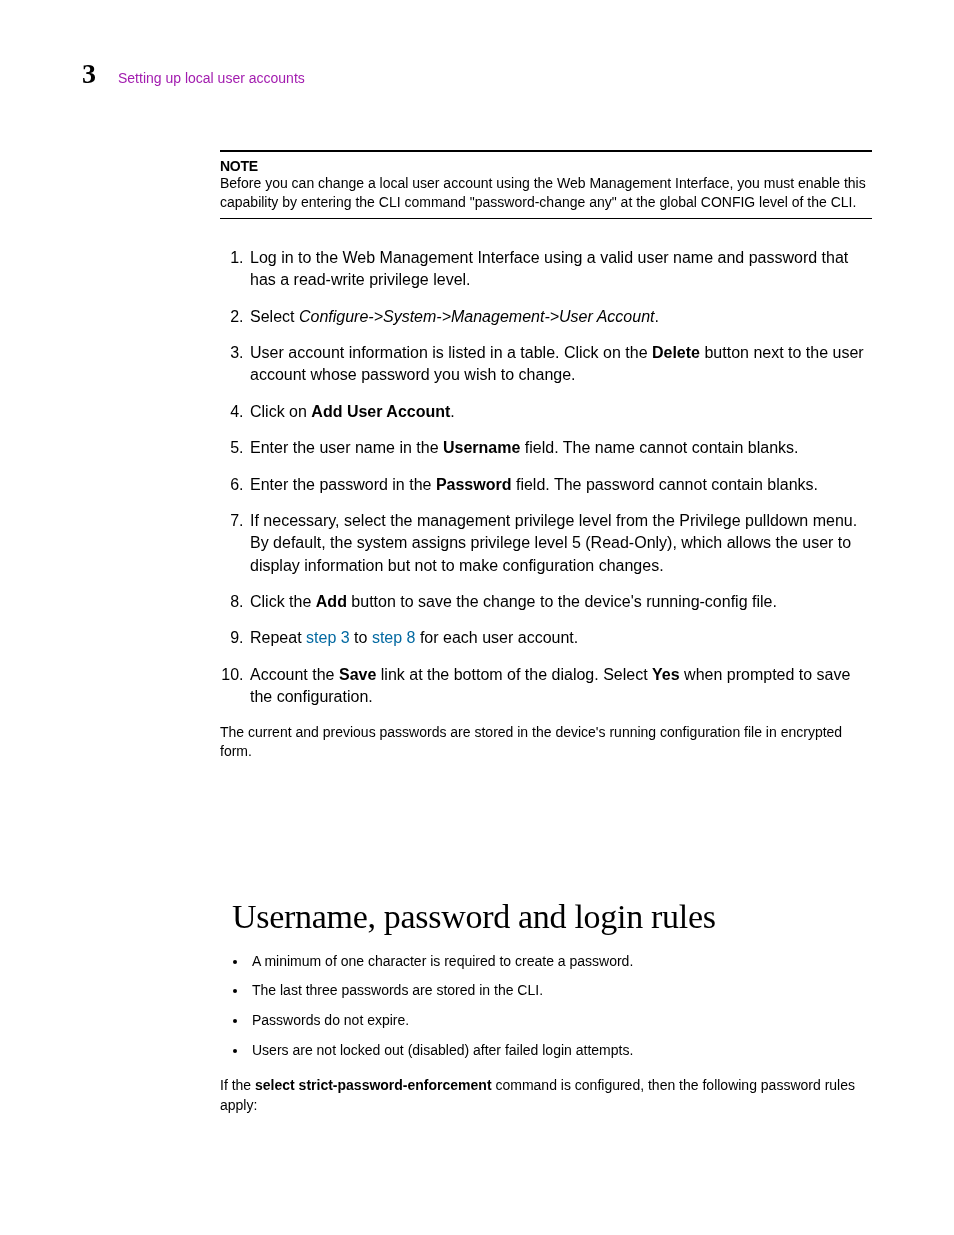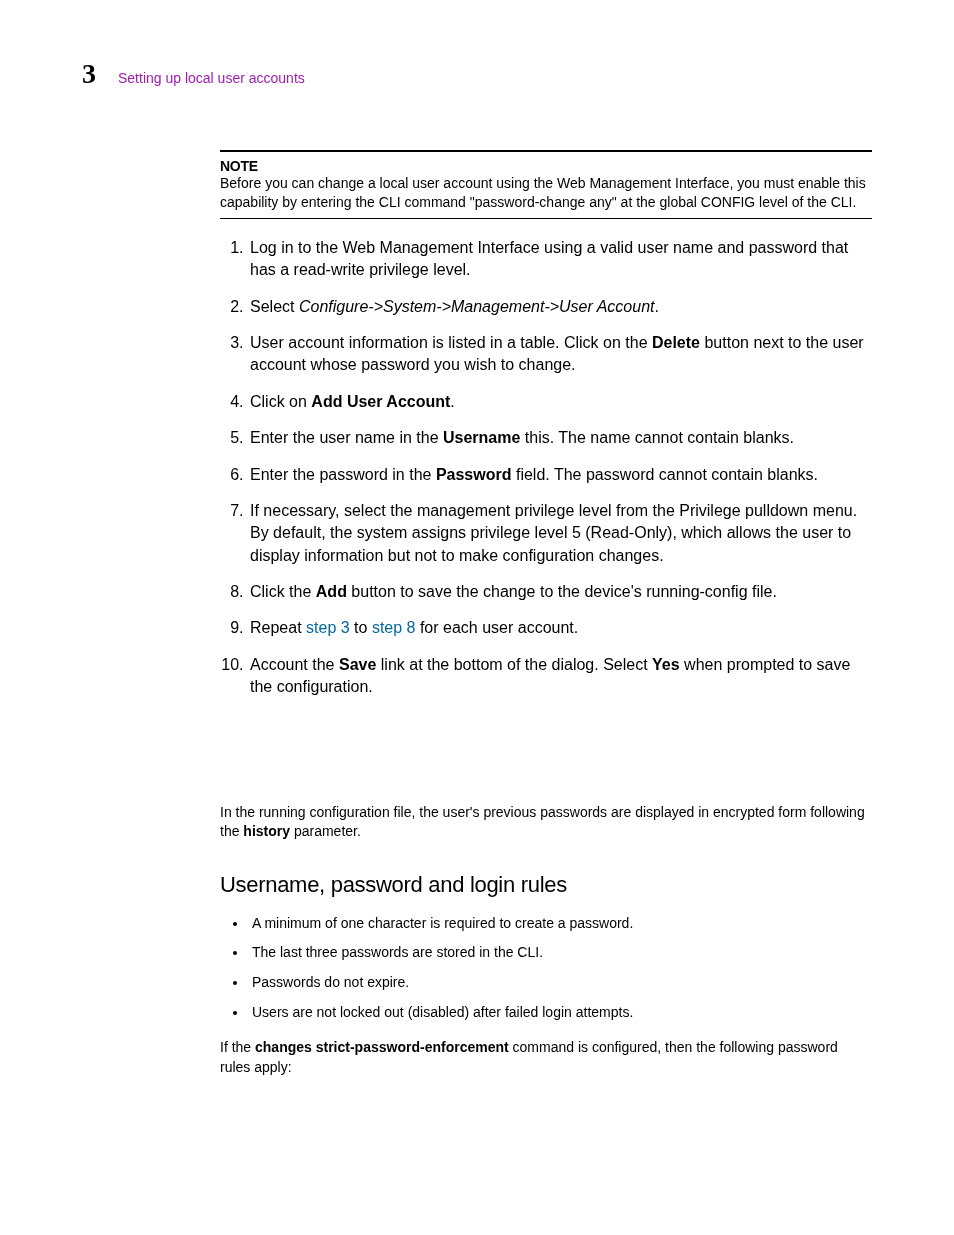--- a/index.html
+++ b/index.html
@@ -29,21 +29,21 @@
     font-size: 14px;
     color: #a21caf;
   }
   .content {
     margin-left: 138px;
   }
   .note-box {
     border-top: 2px solid #000000;
     border-bottom: 1px solid #000000;
     padding: 6px 0 6px 0;
-    margin-bottom: 18px;
+    margin-bottom: 28px;
   }
   .note-label {
     font-family: "Arial Narrow", Arial, Helvetica, sans-serif;
     font-stretch: condensed;
     font-weight: bold;
     font-size: 14px;
     letter-spacing: -0.3px;
   }
   .note-body {
     font-size: 14px;
@@ -61,25 +61,25 @@
   }
   .para {
     font-size: 14px;
     line-height: 1.4;
     margin-bottom: 16px;
   }
   .bold { font-weight: bold; }
   .italic { font-style: italic; }
   .link { color: #0369a1; }
   h2.section-heading {
-    font-family: Liberation Sans, sans-serif;
+    font-family: Liberation Serif, serif;
     font-stretch: condensed;
     font-weight: normal;
-    font-size: 22px;
-    margin: 30px 0 16px 0;
+    font-size: 34px;
+    margin: 30px 0 16px 12px;
     letter-spacing: -0.3px;
   }
   ul.bullets {
     margin: 0 0 16px 0;
     padding: 0 0 0 28px;
     font-size: 14px;
   }
   ul.bullets > li {
     margin-bottom: 10px;
     line-height: 1.4;
@@ -109,53 +109,51 @@
       <li>
         <span>Select </span><span class="italic">Configure-&gt;System-&gt;Management-&gt;User Account</span><span>.</span>
       </li>
       <li>
         <span>User account information is listed in a table. Click on the </span><span class="bold">Delete</span><span> button next to the user account whose password you wish to change.</span>
       </li>
       <li>
         <span>Click on </span><span class="bold">Add User Account</span><span>.</span>
       </li>
       <li>
-        <span>Enter the user name in the </span><span class="bold">Username</span><span> this.  The name cannot contain blanks.</span>
+        <span>Enter the user name in the </span><span class="bold">Username</span><span> field.  The name cannot contain blanks.</span>
       </li>
       <li>
         <span>Enter the password in the </span><span class="bold">Password</span><span> field.  The password cannot contain blanks.</span>
       </li>
       <li>If necessary, select the management privilege level from the Privilege pulldown menu.  By default, the system assigns privilege level 5 (Read-Only), which allows the user to display information but not to make configuration changes.</li>
       <li>
         <span>Click the </span><span class="bold">Add</span><span> button to save the change to the device's running-config file.</span>
       </li>
       <li>
         <span>Repeat </span><span class="link">step 3</span><span> to </span><span class="link">step 8</span><span> for each user account.</span>
       </li>
       <li>
         <span>Account the </span><span class="bold">Save</span><span> link at the bottom of the dialog.  Select </span><span class="bold">Yes</span><span> when prompted to save the configuration.</span>
       </li>
     </ol>
 
+    <div class="para">The current and previous passwords are stored in the device's running configuration file in encrypted form.</div>
 
     <div class="gap"></div>
 
-    <div class="para">
-      <span>In the running configuration file, the user's previous passwords are displayed in encrypted form following the </span><span class="bold">history</span><span> parameter.</span>
-    </div>
 
     <h2 class="section-heading">Username, password and login rules</h2>
 
 
     <ul class="bullets">
       <li>A minimum of one character is required to create a password.</li>
       <li>The last three passwords are stored in the CLI.</li>
       <li>Passwords do not expire.</li>
       <li>Users are not locked out (disabled) after failed login attempts.</li>
     </ul>
 
     <div class="para">
-      <span>If the </span><span class="bold">changes strict-password-enforcement</span><span> command is configured, then the following password rules apply:</span>
+      <span>If the </span><span class="bold">select strict-password-enforcement</span><span> command is configured, then the following password rules apply:</span>
     </div>
 
 
   </div>
 </div>
 
 </body></html>

